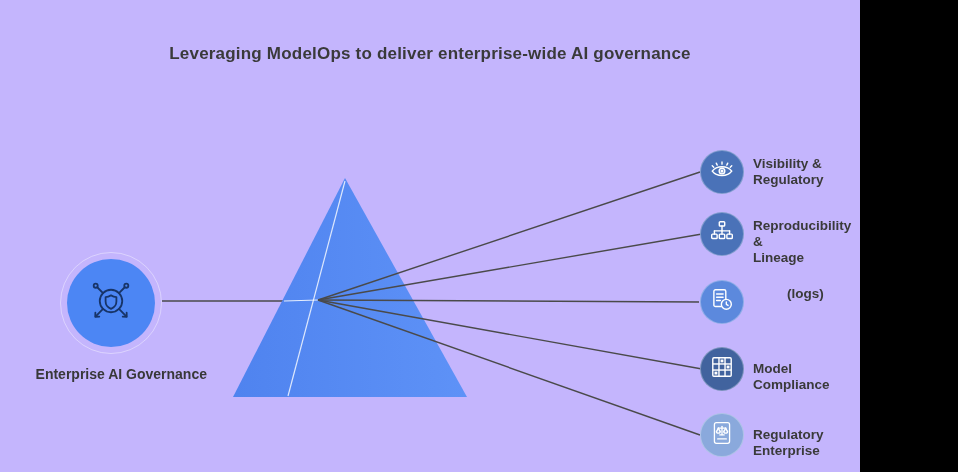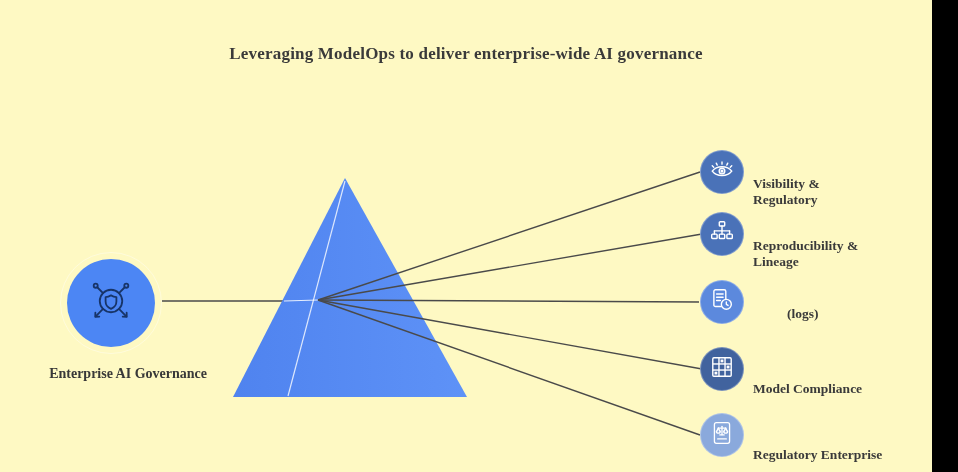--- a/index.html
+++ b/index.html
@@ -1,18 +1,18 @@
 <!DOCTYPE html>
 <html><head>
 <meta charset="utf-8">
 <style>
   html,body{margin:0;padding:0;background:#000;}
   .stage{
-    position:relative;width:932px;height:472px;background:#fef9c3;overflow:hidden;
-    font-family:Liberation Serif, serif;
+    position:relative;width:860px;height:472px;background:#c4b5fd;overflow:hidden;
+    font-family:Liberation Sans, sans-serif;
   }
   .title{
     position:absolute;left:0;right:0;top:44px;text-align:center;
     font-size:17px;font-weight:600;color:#3a3a3a;letter-spacing:.2px;
   }
   .diagram-svg{position:absolute;left:0;top:0;}
   
   .source-ring{
     position:absolute;left:60px;top:252px;width:100px;height:100px;border-radius:50%;
     border:1px solid rgba(255,255,255,0.4);display:flex;align-items:center;justify-content:center;
@@ -28,21 +28,21 @@
   
   .out-icon{
     position:absolute;width:44px;height:44px;border-radius:50%;left:700px;
     border:1px solid rgba(255,255,255,0.3);box-sizing:border-box;
     display:flex;align-items:center;justify-content:center;
   }
   .c1{background:#4a72b8;} .c2{background:#4a72b8;} .c3{background:#5c89dd;}
   .c4{background:#41639e;} .c5{background:#8aa9dc;}
   .i1{top:150px;} .i2{top:212px;} .i3{top:280px;} .i4{top:347px;} .i5{top:413px;}
   .out-label{
-    position:absolute;left:753px;font-size:13.5px;font-weight:600;color:#3a3a3a;line-height:16px;margin-top:20px;
+    position:absolute;left:753px;font-size:13.5px;font-weight:600;color:#3a3a3a;line-height:16px;
   }
   .l1{top:156px;} .l2{top:218px;} .l3{top:286px;} .l4{top:361px;} .l5{top:427px;}
   .l3 .line2{margin-left:34px;}
   .out-label span{display:block;}
 </style>
 </head>
 <body>
 
 <div class="stage">
 

